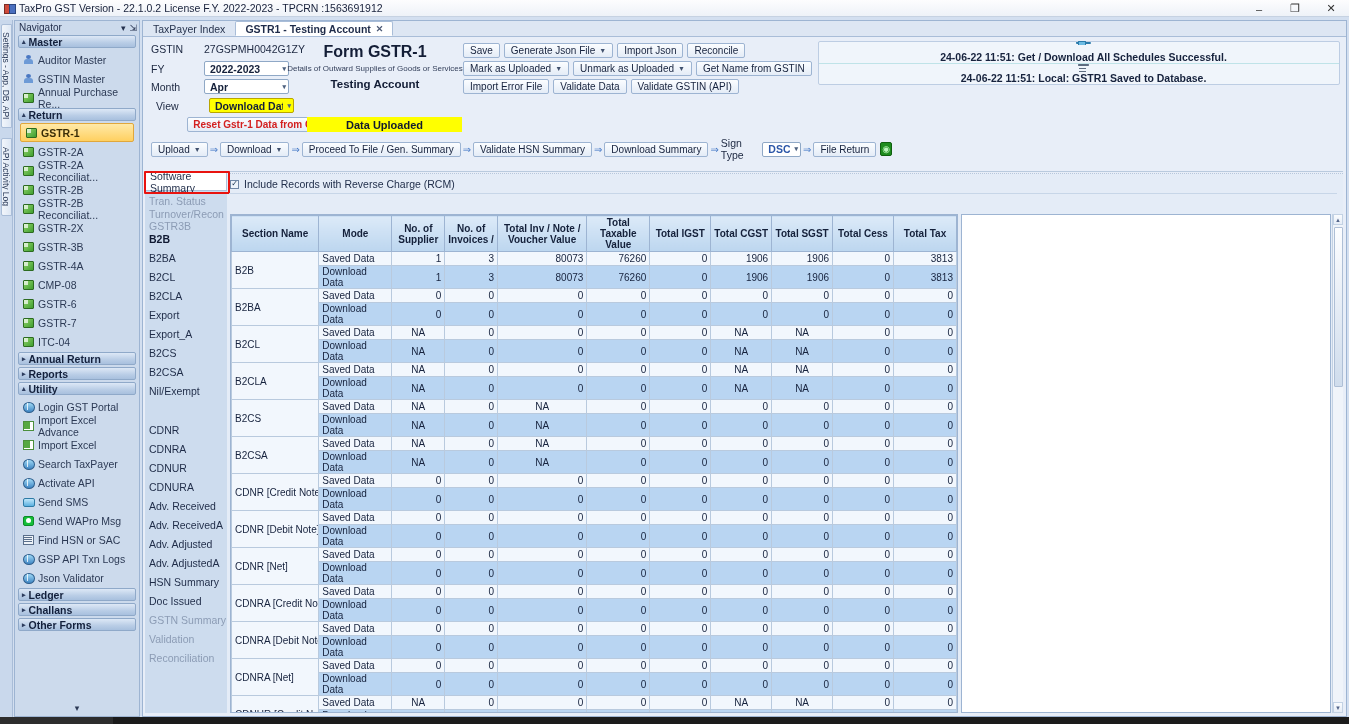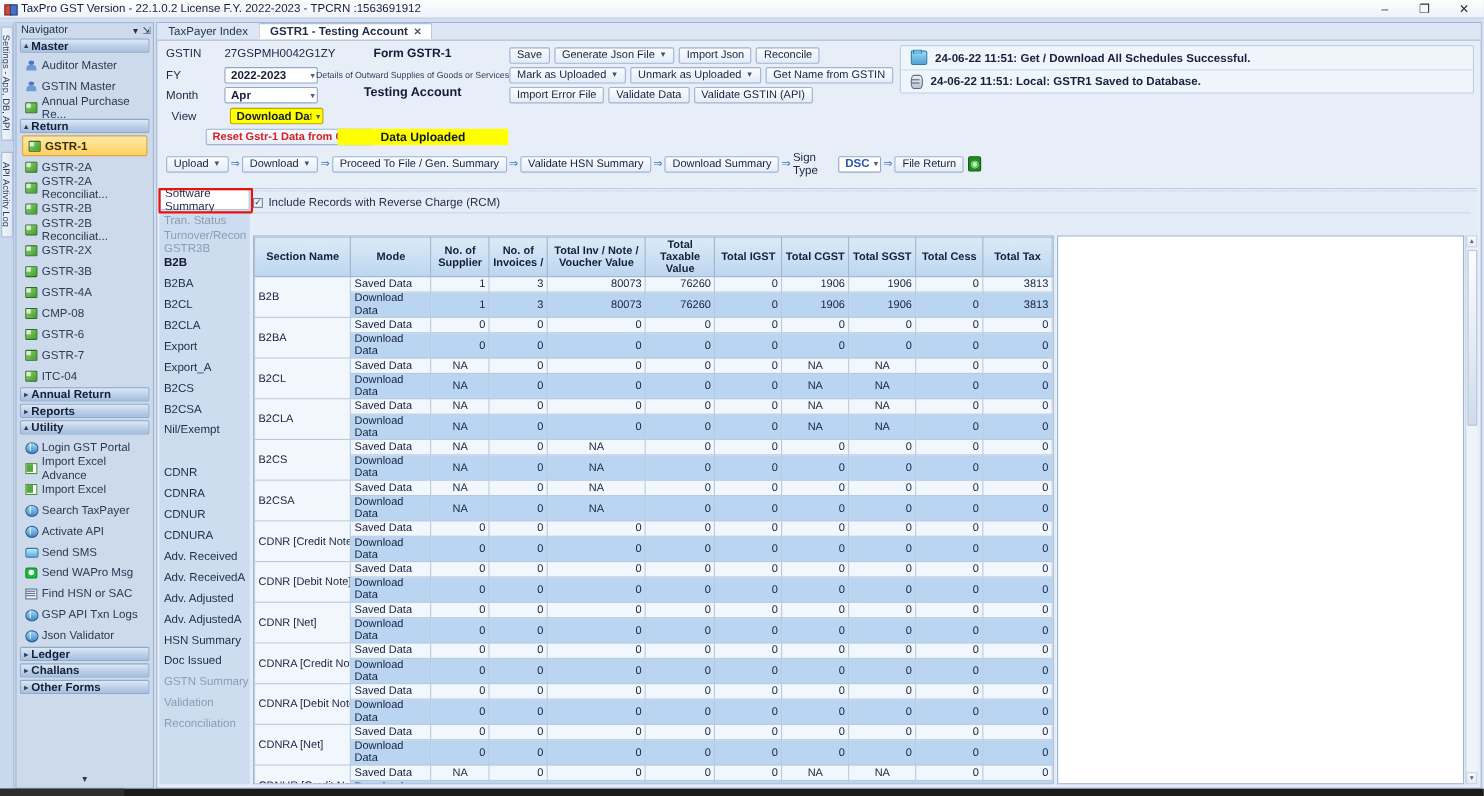--- a/index.html
+++ b/index.html
@@ -101,41 +101,41 @@
   .formarea { position:absolute; left:2px; top:18px; width:660px; height:133px; }
   .frow { position:absolute; display:flex; align-items:center; }
   .lbl { font-size:10.5px; color:#1c2740; }
   .combo {
     height:15px; background:#fff; border:1px solid #8fa8c6; border-radius:2px;
     display:flex; align-items:center; padding:0 2px 0 5px; font-size:10.5px; font-weight:bold; color:#14203a;
   }
   .combo .cv { flex:1; white-space:nowrap; overflow:hidden; }
   .combo .cd { font-size:7px; color:#4d617f; padding-left:4px; }
   .combo.yellow { background:#ffff00; border-color:#b9a500; }
-  .ttl { font-weight:bold; font-size:11px; color:#131d36; text-align:center; }
+  .ttl { font-weight:bold; font-size:16px; color:#131d36; text-align:center; }
   .sub { font-size:8px; color:#35415c; text-align:center; }
   .btn {
     height:15px; padding:0 6px; display:inline-flex; align-items:center; gap:4px;
     background:linear-gradient(#fbfdff,#e4ecf7); border:1px solid #9db4d2; border-radius:2px;
     font-size:10px; color:#16223d; white-space:nowrap;
   }
   .btn .cd { font-size:7px; color:#40516e; }
   .btn.red { color:#d32020; font-weight:bold; justify-content:center; }
   .yellowband {
     height:15px; background:#ffff00; display:flex; align-items:center; justify-content:center;
     font-weight:bold; font-size:11px; color:#111a30;
   }
   .tbox { height:14px; background:#fff; border:1px solid #8fa8c6; border-radius:2px; }
   .tbox.grey { background:#d8dde5; border-color:#b2bbc9; }
   .arrowsep { color:#3b72c4; font-size:10px; padding:0 2px; }
   .greenbtn { width:14px; height:14px; background:#1e8c1e; border:1px solid #0f5f0f; border-radius:2px; display:flex;align-items:center;justify-content:center;color:#bdf5bd;font-size:9px;}
 
   
   .notify { position:absolute; right:6px; top:20px; width:522px; height:44px; background:#f0f5fb; border:1px solid #bdcde3; border-radius:2px; }
-  .nline { display:flex; align-items:center; gap:7px; height:21px; padding-left:9px; font-size:10.5px; font-weight:bold; color:#16223d; }
+  .nline { display:flex; align-items:center; gap:7px; height:21px; padding-left:9px; font-size:10.5px; font-weight:bold; color:#16223d;flex-direction:column; }
   .nline + .nline { border-top:1px solid #bfe3e8; }
   .nic-folder { width:15px; height:13px; background:linear-gradient(#9fd8f2,#4ba3d8); border:1px solid #2b7bab; border-radius:1px 2px 2px 2px; position:relative; }
   .nic-folder:before{content:"";position:absolute;left:1px;top:-2px;width:6px;height:3px;background:#6dbce4;border:1px solid #2b7bab;border-bottom:none;border-radius:1px 1px 0 0;}
   .nic-db { width:11px; height:13px; position:relative; }
   .nic-db:before{content:"";position:absolute;inset:0;background:linear-gradient(#e9eef4,#b9c4d2);border:1px solid #5d6c80;border-radius:3px/5px;}
   .nic-db:after{content:"";position:absolute;left:1px;top:4px;width:7px;height:1px;background:#5d6c80;box-shadow:0 3px 0 #5d6c80;}
 
   
   .summary { position:absolute; left:2px; top:150px; right:3px; bottom:3px; background:#e4ecf7; border-top:1px solid #b9cade; }
 

